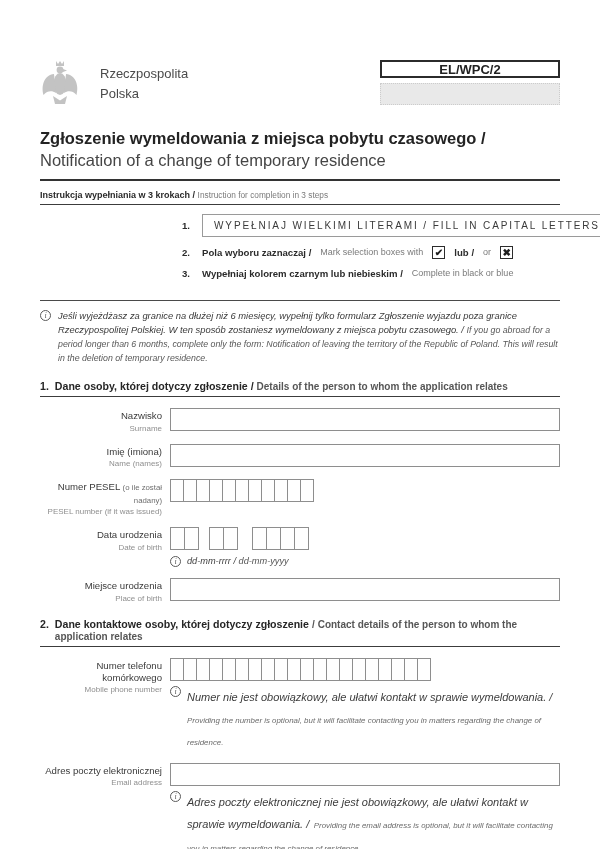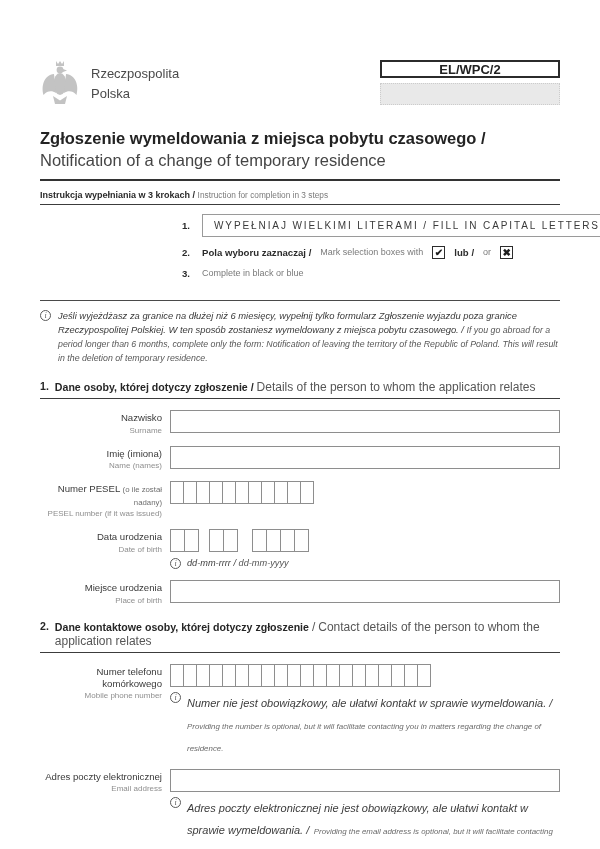--- a/index.html
+++ b/index.html
@@ -3,21 +3,21 @@
 <meta charset="utf-8">
 <style>
   * { margin:0; padding:0; box-sizing:border-box; }
   html,body { background:#ffffff; }
   body { width:600px; font-family:"Liberation Sans", sans-serif; color:#2e2e2e; }
   .page { width:600px; height:849px; padding:0 40px; background:#fff; overflow:hidden;
           display:flex; flex-direction:column; }
 
   
   .header-row { display:flex; justify-content:space-between; padding-top:60px; }
-  .brand { display:flex; gap:11px; align-items:flex-start; }
+  .brand { display:flex; gap:20px; align-items:flex-start; }
   .brand-text { font-size:13px; color:#4a4a4a; line-height:1.55; padding-top:4px; }
   .code-block { width:180px; }
   .code-box { border:2px solid #2b2b2b; height:18px; display:flex; align-items:center; justify-content:center;
               font-weight:bold; font-size:13px; color:#222; }
   .gray-box { margin-top:5px; height:22px; background:#e9e9e9; border:1px dotted #cccccc; }
 
   
   .title { margin-top:22px; font-size:16.5px; line-height:1.32; padding-bottom:7px; border-bottom:2.5px solid #333; }
   .title .pl { font-weight:bold; color:#232323; }
   .title .en { color:#454545; }
@@ -42,21 +42,21 @@
   .info-i { flex:none; width:11px; height:11px; border:1px solid #5a5a5a; border-radius:50%;
             font-size:8px; font-style:italic; color:#5a5a5a; display:flex; align-items:center;
             justify-content:center; font-family:"Liberation Serif", serif; margin-top:1px; }
   .notice-text { font-style:italic; font-size:9.4px; line-height:1.5; color:#3a3a3a; }
   .notice-text .en { font-size:8.8px; color:#585858; }
 
   
   .sec-head { margin-top:15px; padding-bottom:4px; border-bottom:1.5px solid #3c3c3c; font-size:10.6px; display:flex; gap:6px; }
   .sec-head .num { font-weight:bold; color:#262626; }
   .sec-head .pl { font-weight:bold; color:#262626; }
-  .sec-head .en { color:#565656; font-size:12px; }
+  .sec-head .en { color:#565656; font-size:10px;font-weight:bold; }
 
   
   .frow { display:flex; margin-top:11px; }
   .flabel { width:130px; flex:none; text-align:right; padding-right:8px; padding-top:2px; }
   .lpl { font-size:9.6px; color:#3a3a3a; line-height:1.3; }
   .lpl .paren { font-size:7.8px; color:#6e6e6e; }
   .len { font-size:8px; color:#8f8f8f; margin-top:1px; }
   .fbody { flex:1; }
   .tinput { height:23px; border:1px solid #8e8e8e; background:#fff; width:100%; }
   .cells { display:flex; }
@@ -122,20 +122,21 @@
       <span class="step-num">2.</span>
       <span class="bpl">Pola wyboru zaznaczaj /</span>
       <span class="len2">Mark selection boxes with</span>
       <span class="chk">✔</span>
       <span class="bpl">lub /</span>
       <span class="len2">or</span>
       <span class="chk">✖</span>
     </div>
     <div class="step">
       <span class="step-num">3.</span>
+      <span class="bpl">Wypełniaj kolorem czarnym lub niebieskim /</span>
       <span class="len2">Complete in black or blue</span>
     </div>
   </div>
 
   <div class="notice">
     <span class="info-i">i</span>
     <div class="notice-text">
       <span class="pl">Jeśli wyjeżdżasz za granice na dłużej niż 6 miesięcy, wypełnij tylko formularz Zgłoszenie wyjazdu poza granice Rzeczypospolitej Polskiej. W ten sposób zostaniesz wymeldowany z miejsca pobytu czasowego. /</span>
       <span class="en">If you go abroad for a period longer than 6 months, complete only the form: Notification of leaving the territory of the Republic of Poland. This will result in the deletion of temporary residence.</span>
     </div>

